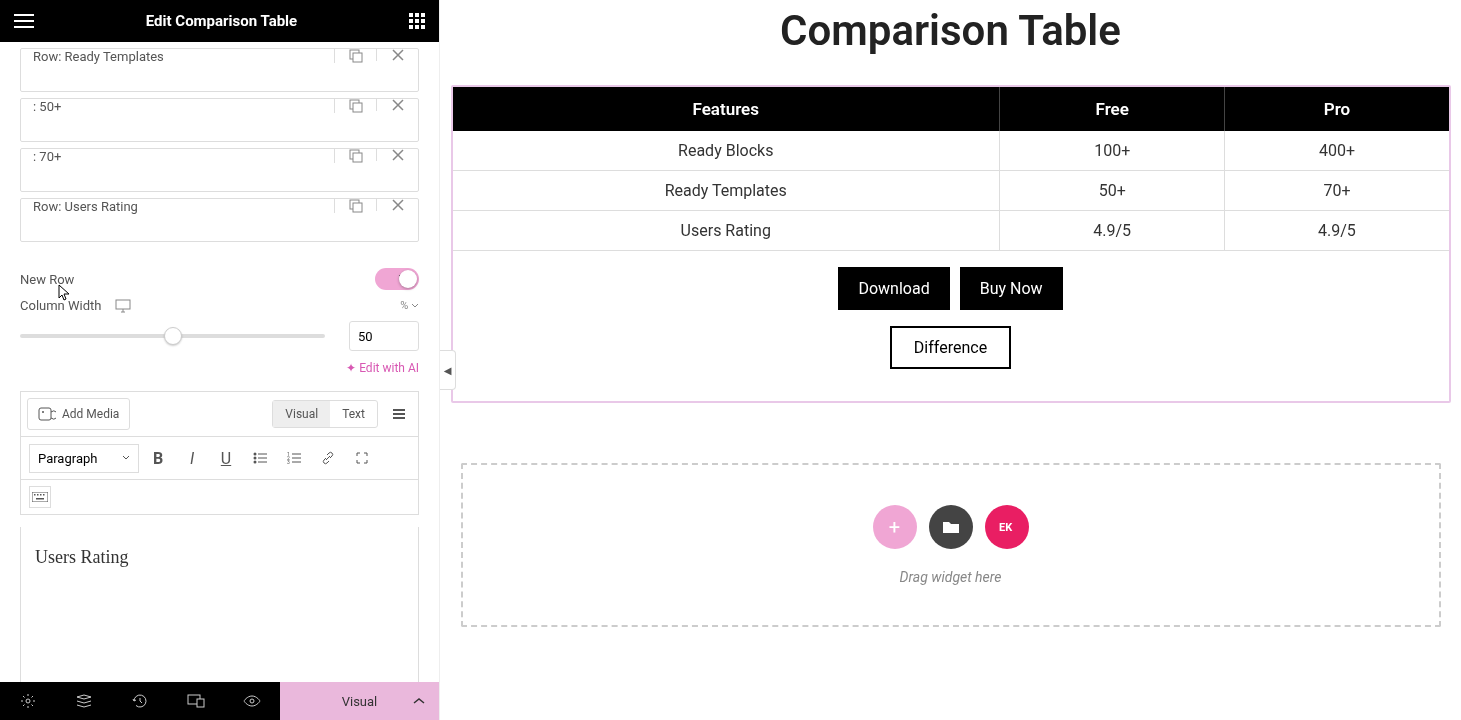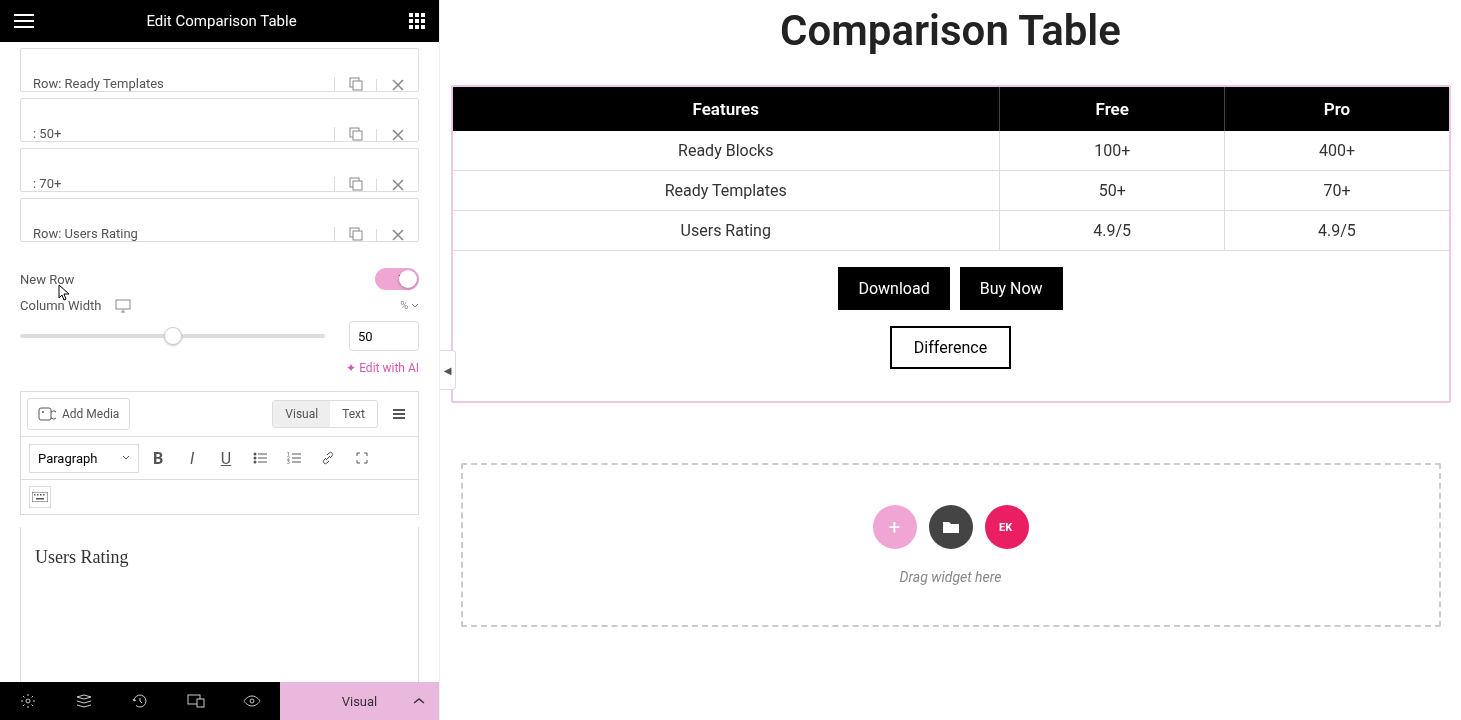--- a/index.html
+++ b/index.html
@@ -1,22 +1,22 @@
 <!DOCTYPE html>
 <html><head>
 <meta charset="utf-8">
 <style>
 *{box-sizing:border-box;margin:0;padding:0;font-family:-apple-system,BlinkMacSystemFont,"Segoe UI",Roboto,Arial,sans-serif}
 body{display:flex;height:720px;width:1461px;overflow:hidden;background:#fff}
 .sidebar{width:440px;display:flex;flex-direction:column;background:#fff;border-right:1px solid #eee}
 .sidebar-header{background:#000;color:#fff;display:flex;align-items:center;justify-content:space-between;height:42px;padding:0 14px}
-.sidebar-header .title{font-size:15px;font-weight:400}
+.sidebar-header .title{font-size:15px;font-weight:700}
 .icon-btn{background:none;border:none;cursor:pointer;display:flex;align-items:center;justify-content:center}
 .sidebar-body{flex:1;overflow:auto;padding:0}
-.row-item{display:flex;align-items:flex-end;border:1px solid #ddd;margin:6px 20px;border-radius:2px;height:44px}
+.row-item{display:flex;align-items:flex-start;border:1px solid #ddd;margin:6px 20px;border-radius:2px;height:44px}
 .row-item .label{flex:1;display:flex;align-items:center;padding:0 12px;font-size:13px;color:#555}
 .row-item .act{width:42px;border-left:1px solid #ddd;display:flex;align-items:center;justify-content:center;cursor:pointer;color:#777}
 .props{padding:12px 20px 6px}
 .prop-row{display:flex;align-items:center;justify-content:space-between;margin:8px 0;font-size:13px;color:#555}
 .toggle{width:44px;height:22px;border-radius:11px;background:#f0a6d4;position:relative;display:flex;align-items:center}
 .toggle .knob{width:18px;height:18px;border-radius:50%;background:#fff;box-shadow:0 1px 3px rgba(0,0,0,.3);position:absolute;right:2px}
 .toggle .txt{position:absolute;left:24px;font-size:10px;color:#000}
 .unit{font-size:11px;color:#888}
 .slider-row{display:flex;align-items:center;gap:24px;margin:6px 0 4px}
 .slider{flex:1;position:relative;height:20px}

